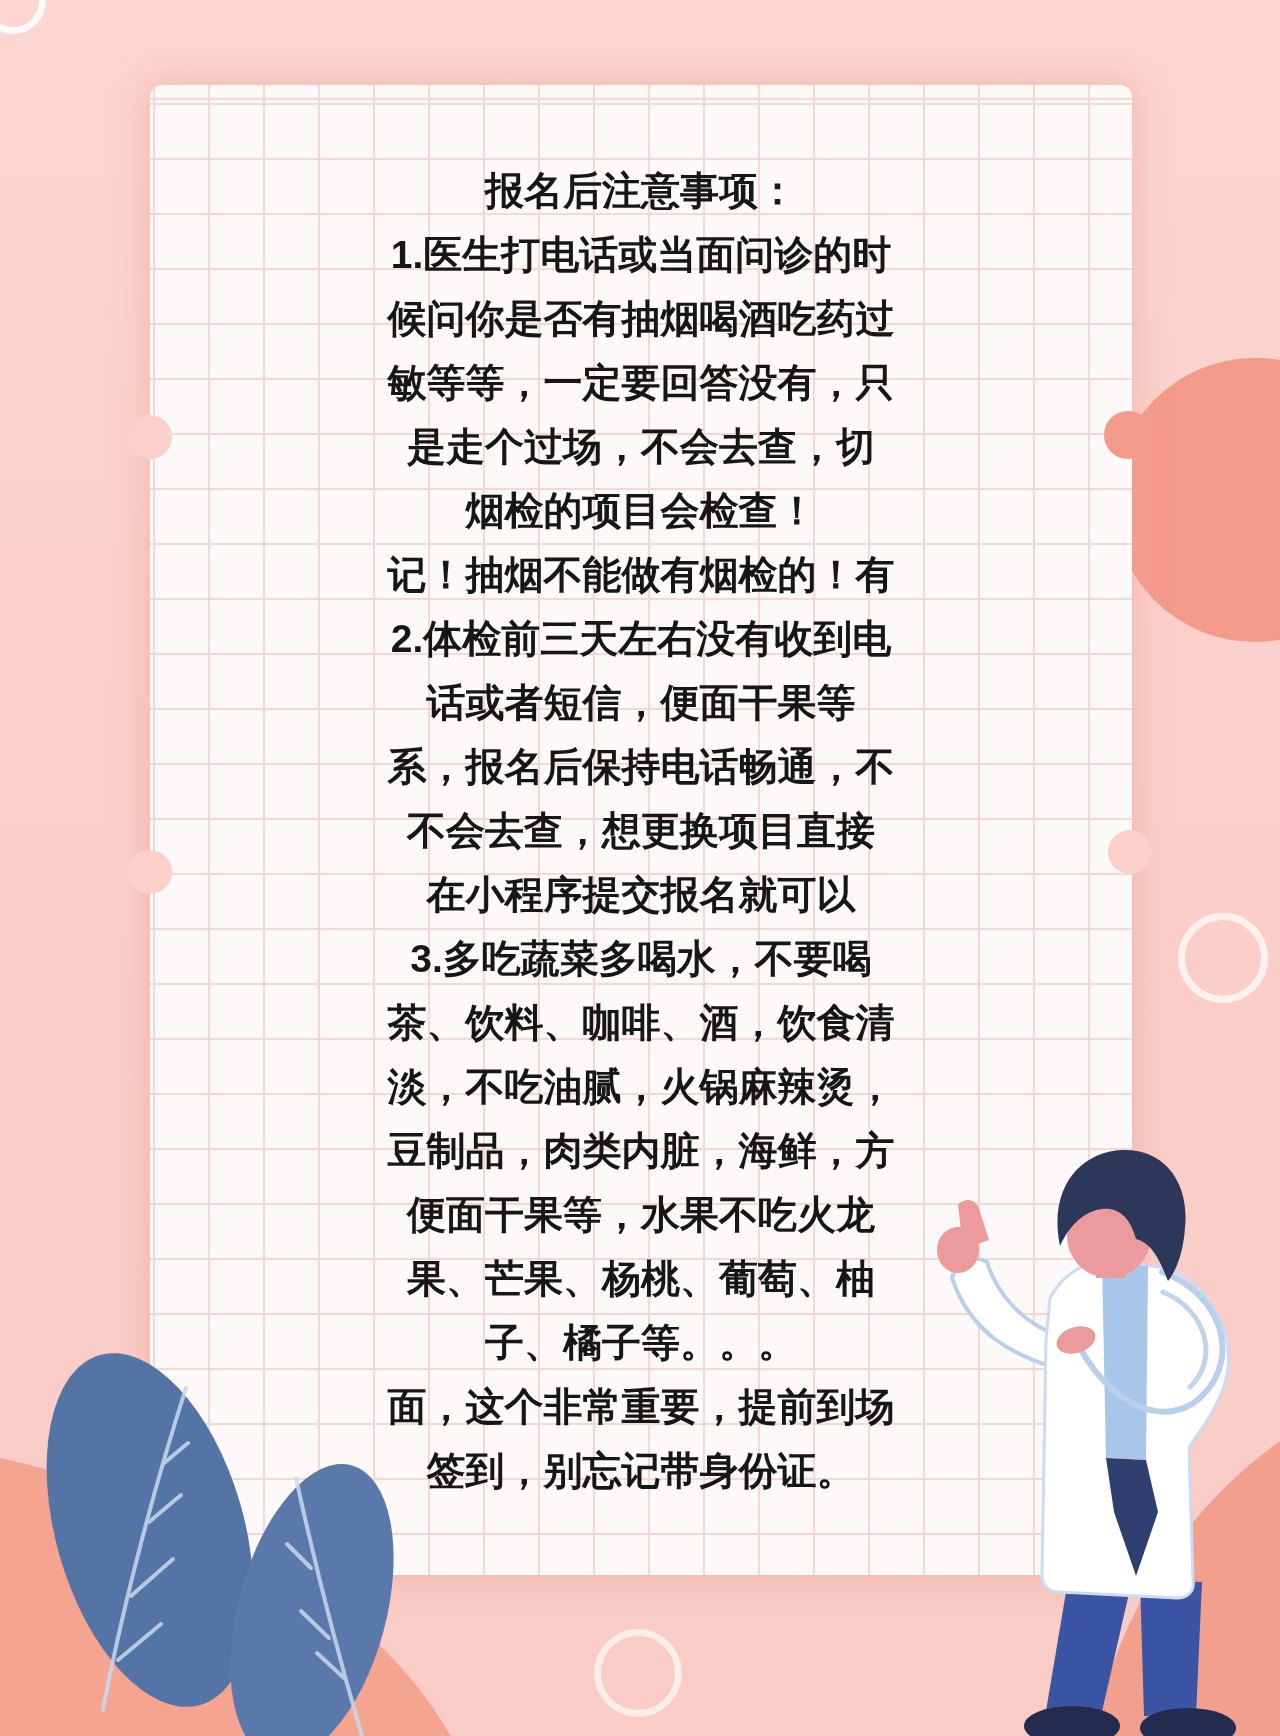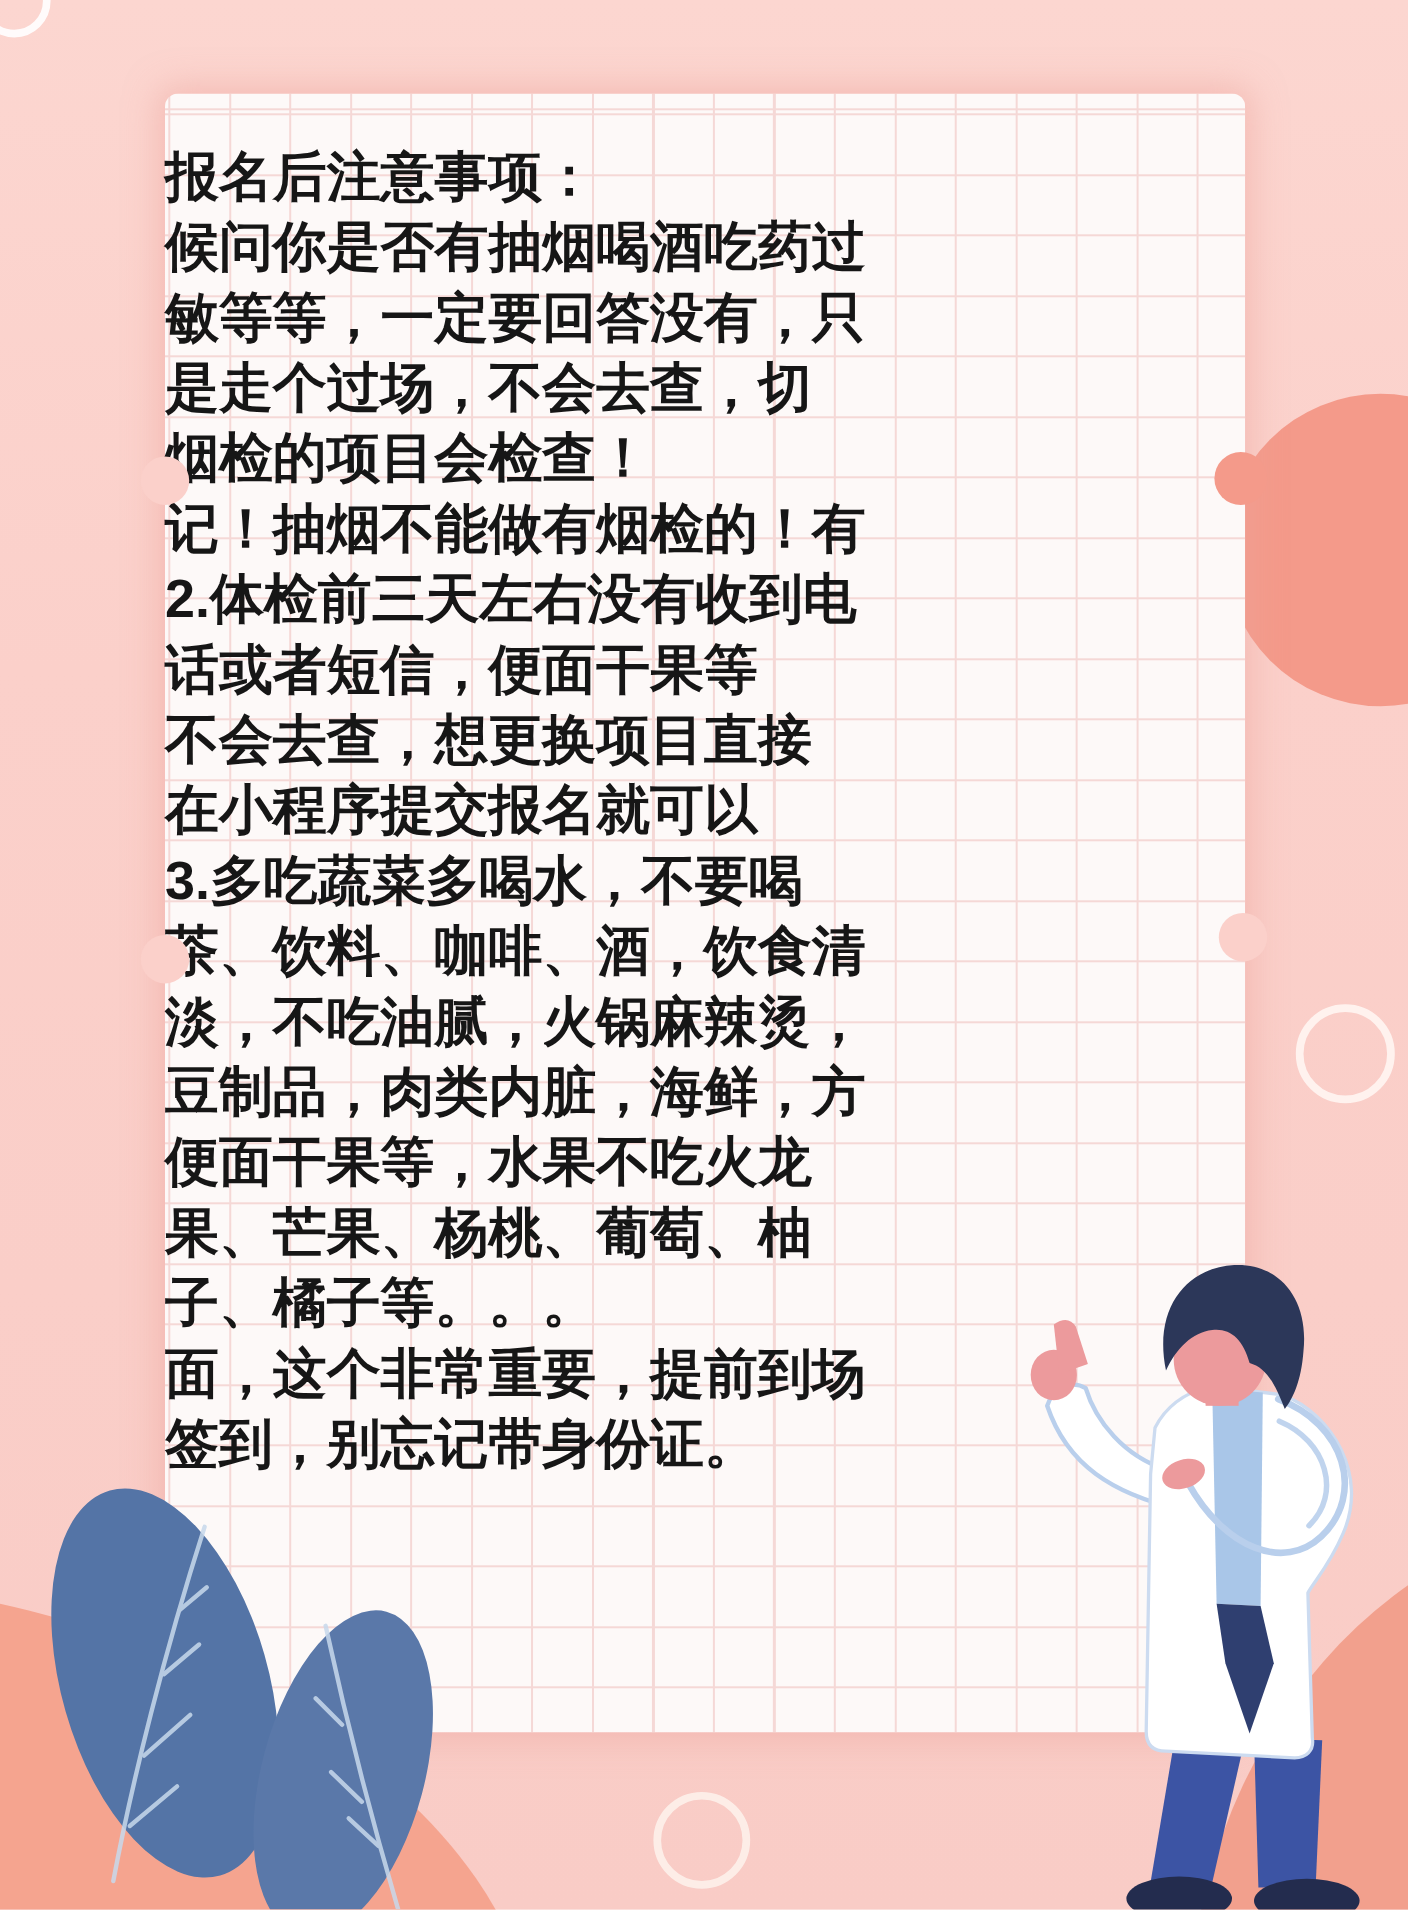--- a/index.html
+++ b/index.html
@@ -14,22 +14,22 @@
   .ring{border:7px solid rgba(255,243,240,.95);border-radius:50%;background:transparent;}
   
   .card{left:150px;top:85px;width:982px;height:1490px;z-index:3;
         background-color:#fdf9f8;
         background-image:
           repeating-linear-gradient(to right,#f5d8d6 0 2px,transparent 2px 55px),
           repeating-linear-gradient(to bottom,#f5d8d6 0 2px,transparent 2px 55px);
         background-position:3px 18px;
         border-radius:12px;
         box-shadow:0 0 30px 6px rgba(238,164,155,.5);}
-  .notice{position:absolute;left:0;top:0;width:100%;padding-top:44px;
-          color:#161616;font-size:49px;line-height:64px;
+  .notice{position:absolute;left:0;top:0;width:100%;padding-top:74px;
+          text-align:center;color:#161616;font-size:39px;line-height:64px;
           font-weight:600;letter-spacing:0;}
   .notice .line{white-space:nowrap;}
   svg{display:block;}
   .z5{z-index:5;}
   .z2{z-index:2;}
   .z1{z-index:1;}
   .z4{z-index:4;}
 </style>
 </head>
 <body>
@@ -41,27 +41,29 @@
 <div class="abs blob z1" style="left:1080px;top:1370px;width:840px;height:960px;background:#f2a08d;"></div>
 
 <div class="abs ring z2" style="left:1178px;top:913px;width:76px;height:76px;"></div>
 <div class="abs ring z2" style="left:594px;top:1629px;width:74px;height:74px;border-color:rgba(253,238,233,.95);"></div>
 <div class="abs ring z4" style="left:-20px;top:-32px;width:52px;height:52px;border-color:rgba(255,255,255,.9);"></div>
 
 <div class="abs card">
   <div class="notice">
     <div class="line">报名后注意事项：</div>
     <div>
+        <div class="line">1.医生打电话或当面问诊的时</div>
         <div class="line">候问你是否有抽烟喝酒吃药过</div>
         <div class="line">敏等等，一定要回答没有，只</div>
         <div class="line">是走个过场，不会去查，切</div>
         <div class="line">烟检的项目会检查！</div>
         <div class="line">记！抽烟不能做有烟检的！有</div>
         <div class="line">2.体检前三天左右没有收到电</div>
         <div class="line">话或者短信，便面干果等</div>
+        <div class="line">系，报名后保持电话畅通，不</div>
         <div class="line">不会去查，想更换项目直接</div>
         <div class="line">在小程序提交报名就可以</div>
         <div class="line">3.多吃蔬菜多喝水，不要喝</div>
         <div class="line">茶、饮料、咖啡、酒，饮食清</div>
         <div class="line">淡，不吃油腻，火锅麻辣烫，</div>
         <div class="line">豆制品，肉类内脏，海鲜，方</div>
         <div class="line">便面干果等，水果不吃火龙</div>
         <div class="line">果、芒果、杨桃、葡萄、柚</div>
         <div class="line">子、橘子等。。。</div>
         <div class="line">面，这个非常重要，提前到场</div>

